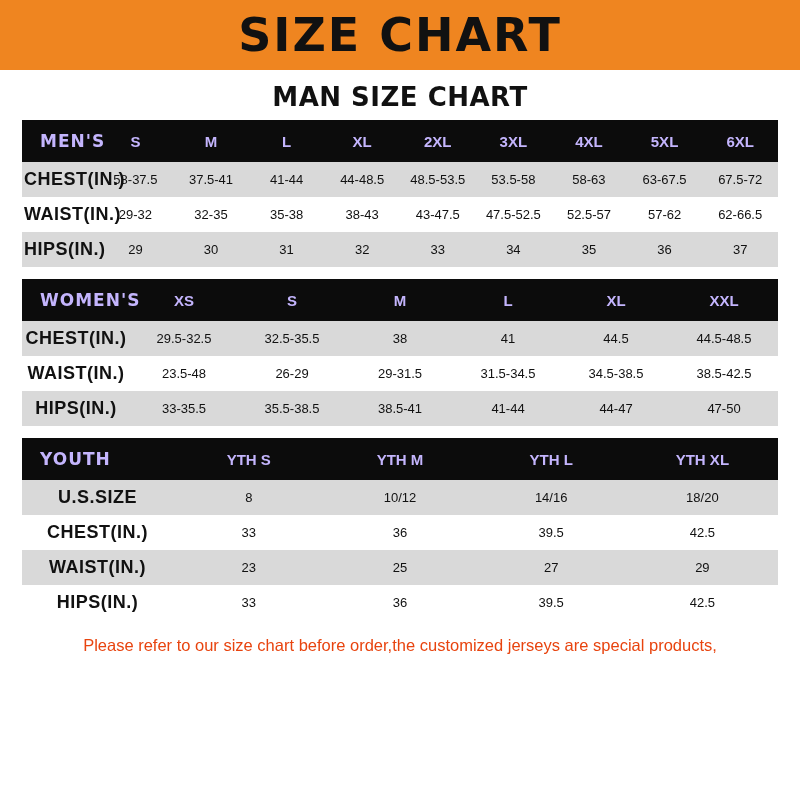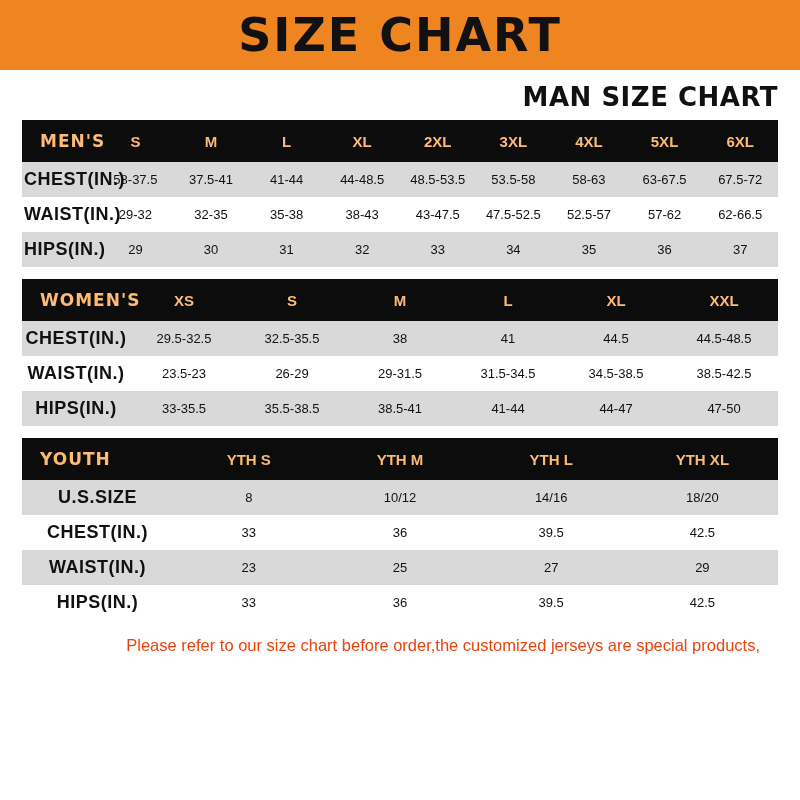--- a/index.html
+++ b/index.html
@@ -37,21 +37,21 @@
     line-height: 1;
   }
   .content {
     padding: 0 22px;
     box-sizing: border-box;
   }
   .section {
     margin-top: 12px;
   }
   .section-title {
-    text-align: right;
+    text-align: center;
     font-family: "DejaVu Sans", sans-serif;
     font-weight: bold;
     font-size: 26px;
     color: #111111;
     margin: 10px 0 8px 0;
     letter-spacing: 0.5px;
   }
   table.size-table {
     width: 100%;
     border-collapse: collapse;
@@ -60,21 +60,21 @@
   table.size-table th,
   table.size-table td {
     text-align: center;
     font-size: 13px;
     color: #111111;
     padding: 7px 2px;
     font-family: "Liberation Sans", sans-serif;
   }
   table.size-table thead th {
     background: #0c0c0c;
-    color: #fdba74;
+    color: #c4b5fd;
     font-weight: bold;
     font-size: 15px;
     padding: 11px 2px;
   }
   table.size-table thead th.rowlabel {
     font-family: "DejaVu Sans", sans-serif;
     text-align: left;
     padding-left: 18px;
     font-size: 17px;
     letter-spacing: 1px;
@@ -90,21 +90,21 @@
     letter-spacing: 0.5px;
     font-size: 18px;
   }
   .footer-note {
     margin-top: 14px;
     padding: 0 18px;
     color: #e8440f;
     font-size: 16.5px;
     line-height: 1.45;
     font-family: "Liberation Sans", sans-serif;
-    text-align: right;
+    text-align: center;
   }
   .footer-note .line {
     display: block;
     white-space: nowrap;
   }
 </style>
 </head>
 <body>
 
 <div class="page">
@@ -191,21 +191,21 @@
             <td class="rowlabel">CHEST(IN.)</td>
             <td>29.5-32.5</td>
             <td>32.5-35.5</td>
             <td>38</td>
             <td>41</td>
             <td>44.5</td>
             <td>44.5-48.5</td>
           </tr>
           <tr class="even">
             <td class="rowlabel">WAIST(IN.)</td>
-            <td>23.5-23</td>
+            <td>23.5-48</td>
             <td>26-29</td>
             <td>29-31.5</td>
             <td>31.5-34.5</td>
             <td>34.5-38.5</td>
             <td>38.5-42.5</td>
           </tr>
           <tr class="odd">
             <td class="rowlabel">HIPS(IN.)</td>
             <td>33-35.5</td>
             <td>35.5-38.5</td>

